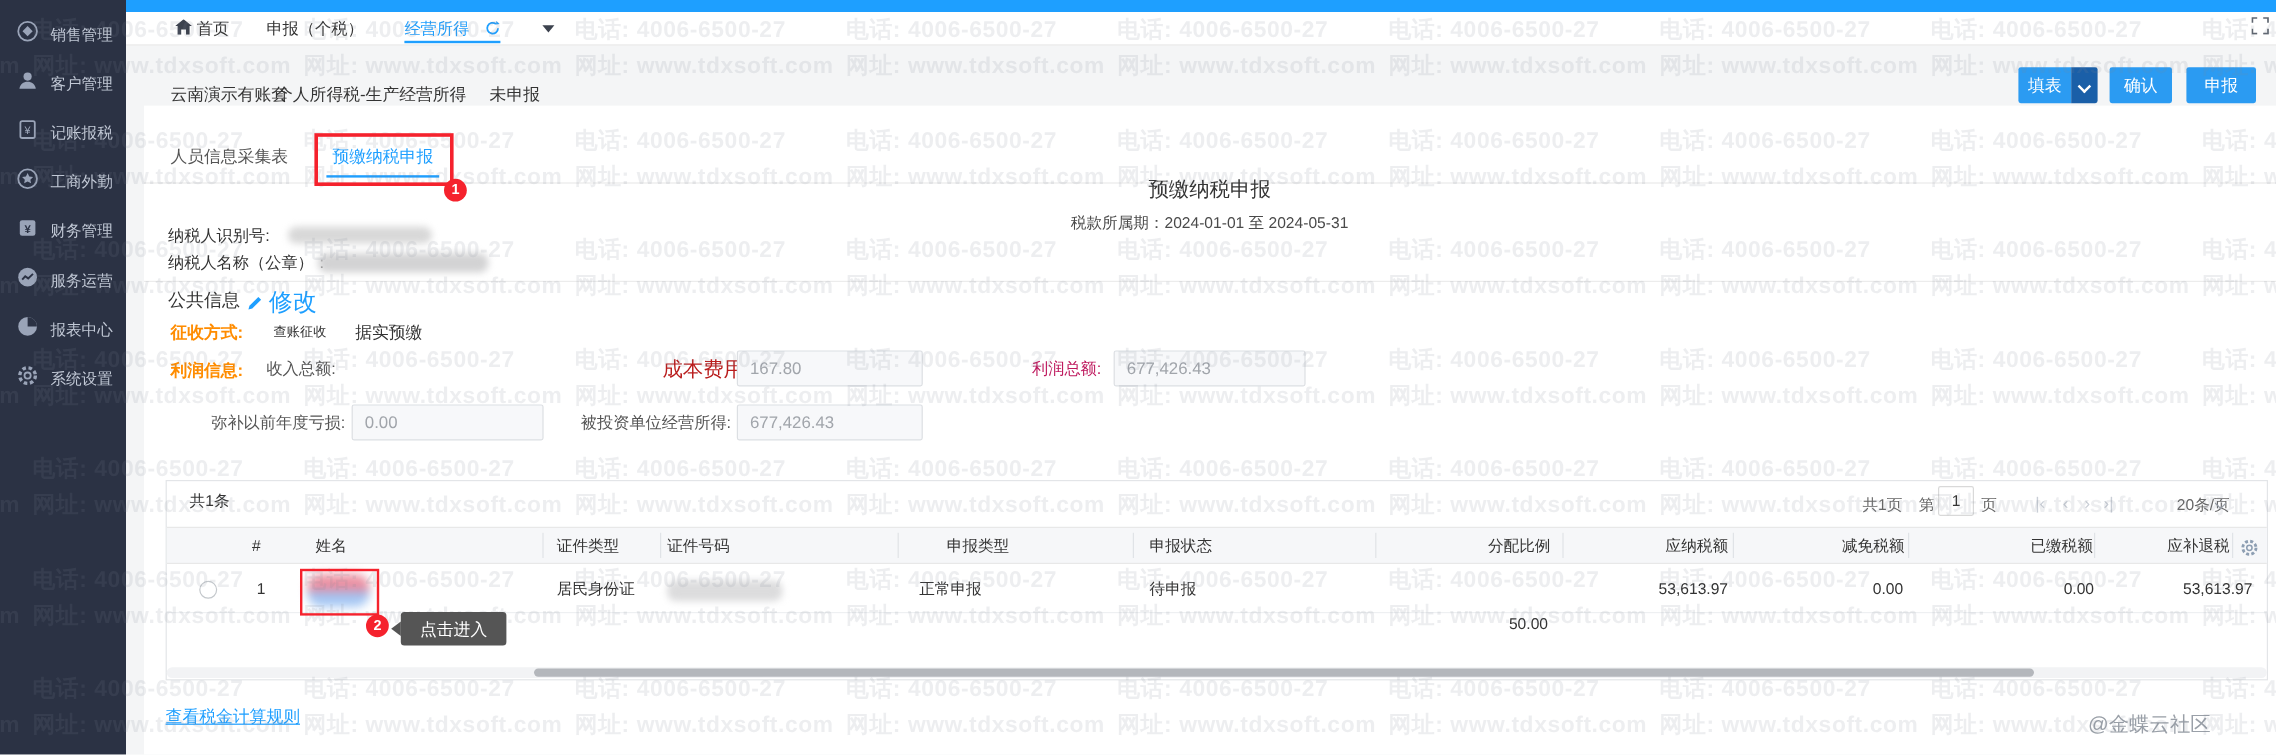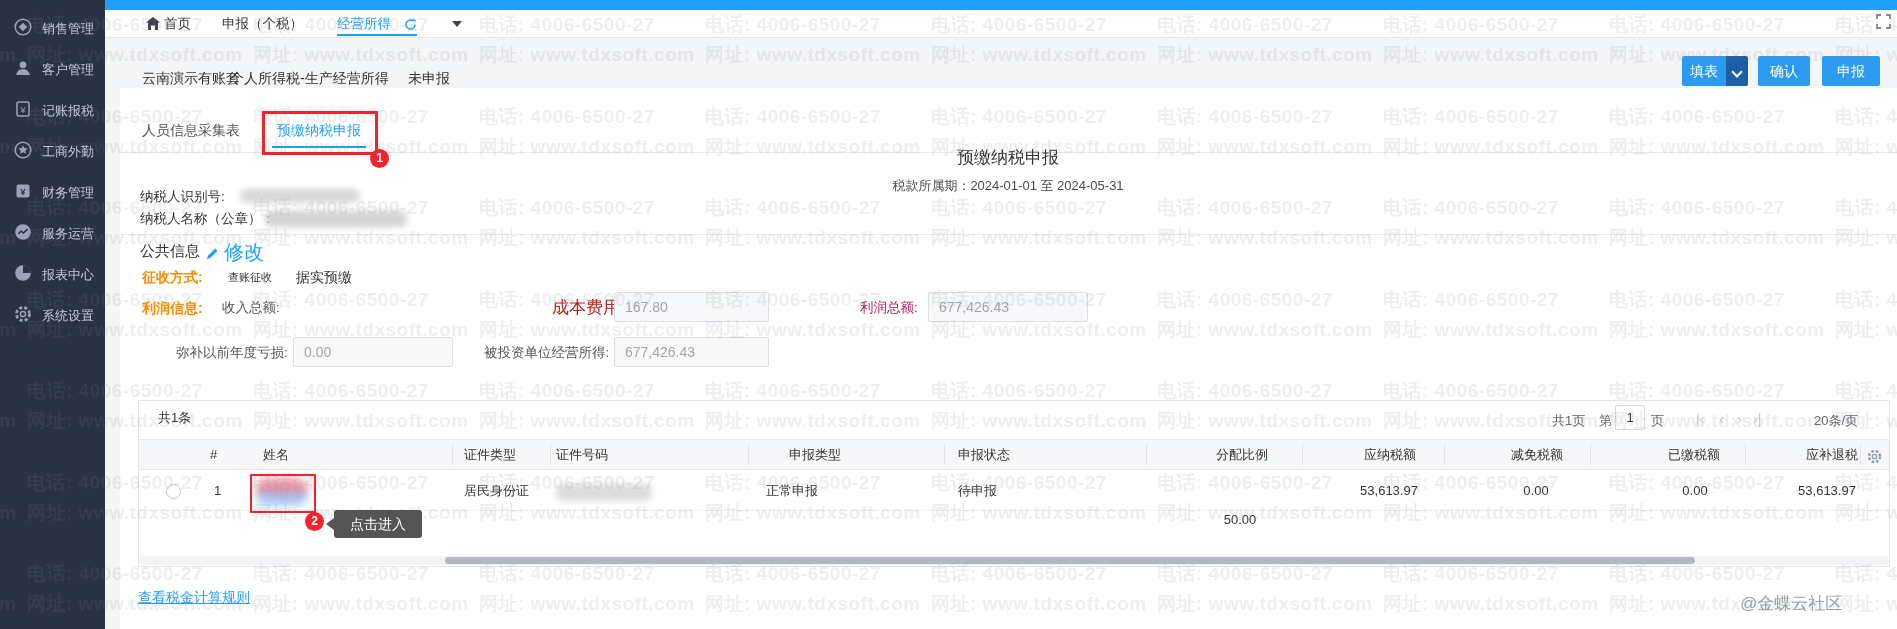--- a/index.html
+++ b/index.html
@@ -1,21 +1,21 @@
 <!DOCTYPE html>
 <html><head>
 <meta charset="utf-8">
 <style>
   * { box-sizing: border-box; margin: 0; padding: 0; }
   html,body { width:1897px; height:629px; }
   body { font-family: "Liberation Sans", "DejaVu Sans", sans-serif; }
   #stage { position:relative; width:1897px; height:629px; background:#f4f5f6; overflow:hidden; }
   .abs { position:absolute; }
   .txt { position:absolute; white-space:nowrap; color:#333; font-size:13px; line-height:16px; }
-  .num { position:absolute; white-space:nowrap; color:#333; font-size:13px; line-height:16px; text-align:center; }
+  .num { position:absolute; white-space:nowrap; color:#333; font-size:13px; line-height:16px; text-align:right; }
 
   
   #sidebar { position:absolute; left:0; top:0; width:105px; height:629px; background:#2b3244; padding-top:8px; z-index:2; }
   .side-item { height:41px; display:flex; align-items:center; padding-left:13px; cursor:pointer; }
   .side-item .lbl { color:#c2c9d6; font-size:13px; margin-left:9px; white-space:nowrap; }
 
   
   #topbar { position:absolute; left:105px; top:0; width:1792px; height:10px; background:#1e9fff; }
   #navbar { position:absolute; left:105px; top:10px; width:1792px; height:28px; background:#fff; border-bottom:1px solid #e6e6e6; }
   .nav-underline { position:absolute; background:#1e9fff; height:2px; }

